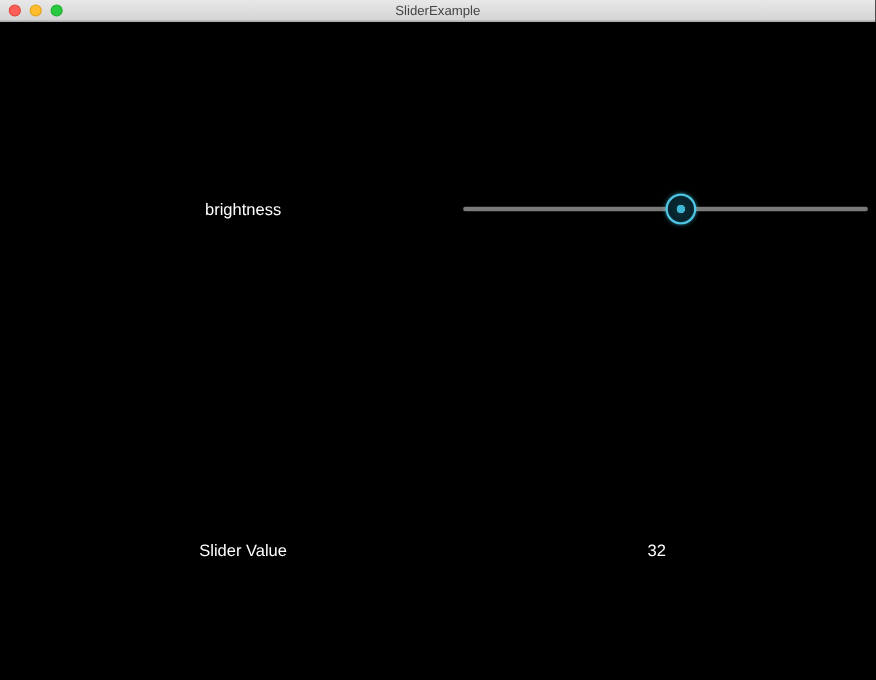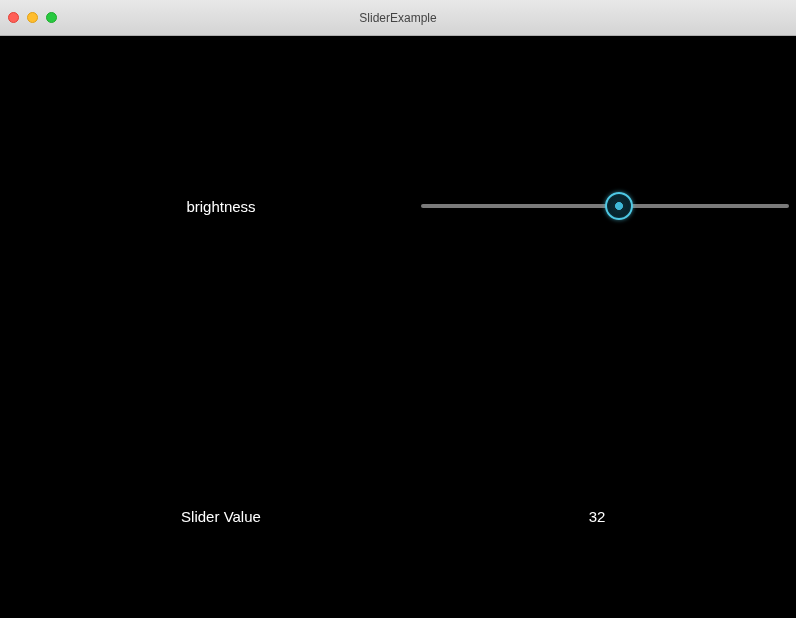--- a/index.html
+++ b/index.html
@@ -10,21 +10,21 @@
     
     body {
       width: 796px;
       height: 618px;
       overflow: hidden;
       font-family: -apple-system, BlinkMacSystemFont, "Helvetica Neue", Arial, sans-serif;
       background: #000;
     }
     
     .titlebar {
-      height: 36px;
+      height: 20px;
       background: linear-gradient(to bottom, #e8e8e8, #d4d4d4);
       display: flex;
       align-items: center;
       position: relative;
       border-bottom: 1px solid #b0b0b0;
     }
     
     .traffic-lights {
       display: flex;
       align-items: center;

